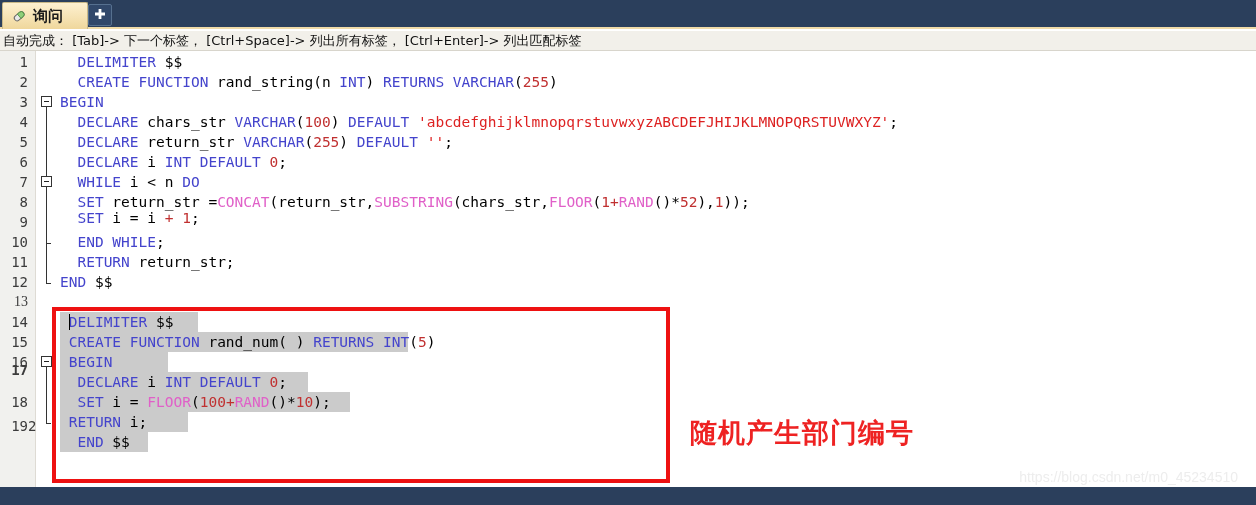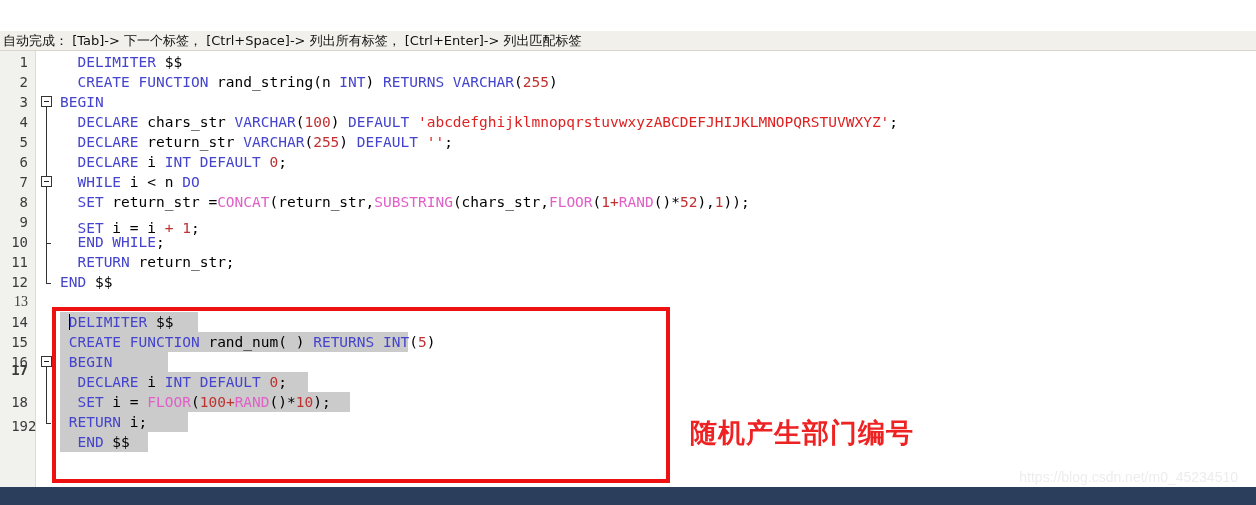--- a/index.html
+++ b/index.html
@@ -226,20 +226,43 @@
     left: 0; bottom: 0;
     width: 1256px; height: 18px;
     background: #2b3f5c;
   }
 </style>
 </head>
 <body>
 
 <div id="app">
 
+  <div class="tabbar">
+
+    <div class="tab">
+      <span class="tab-icon">
+        <svg viewBox="0 0 16 16" width="16" height="16">
+          <g transform="rotate(-40 8 8)">
+            <rect x="2.5" y="5.5" width="11" height="5.6" rx="2.8" fill="#e9e9e9" stroke="#6a6a6a" stroke-width="1"></rect>
+            <path d="M8 5.5 h2.7 a2.8 2.8 0 0 1 0 5.6 H8 z" fill="#8ecf7a" stroke="#4d8f3c" stroke-width="0.8"></path>
+          </g>
+        </svg>
+      </span>
+      <span class="tab-label">询问</span>
+    </div>
+
+    <div class="tab-add">
+      <span>
+        <svg viewBox="0 0 14 14" width="14" height="14">
+          <path d="M5.6 1 h2.8 v3.6 H12 v2.8 H8.4 V11 H5.6 V7.4 H2 V4.6 h3.6 z" fill="#ffffff"></path>
+        </svg>
+      </span>
+    </div>
+
+  </div>
 
   <div class="hintbar">
     <span class="hint-text">自动完成： [Tab]-&gt; 下一个标签， [Ctrl+Space]-&gt; 列出所有标签， [Ctrl+Enter]-&gt; 列出匹配标签</span>
   </div>
 
   <div class="editor">
 
     <div class="gutter" id="gutter">
         <div class="ln" style="top: 1px;">1</div>
         <div class="ln" style="top: 21px;">2</div>
@@ -282,21 +305,21 @@
         <div class="sel" style="top: 361px; left: 4px; width: 128px;"></div>
         <div class="sel" style="top: 381px; left: 4px; width: 88px;"></div>
         <div class="cl" style="top: 1px; left: 21.44px;"><span class="kw">DELIMITER</span><span class="id"> $$</span></div>
         <div class="cl" style="top: 21px; left: 21.44px;"><span class="kw">CREATE FUNCTION</span><span class="id"> rand_string</span><span class="punc">(</span><span class="id">n </span><span class="kw">INT</span><span class="punc">) </span><span class="kw">RETURNS VARCHAR</span><span class="punc">(</span><span class="num">255</span><span class="punc">)</span></div>
         <div class="cl" style="top: 41px; left: 4px;"><span class="kw">BEGIN</span></div>
         <div class="cl" style="top: 61px; left: 21.44px;"><span class="kw">DECLARE</span><span class="id"> chars_str </span><span class="kw">VARCHAR</span><span class="punc">(</span><span class="num">100</span><span class="punc">) </span><span class="kw">DEFAULT</span><span class="id"> </span><span class="str">'abcdefghijklmnopqrstuvwxyzABCDEFJHIJKLMNOPQRSTUVWXYZ'</span><span class="punc">;</span></div>
         <div class="cl" style="top: 81px; left: 21.44px;"><span class="kw">DECLARE</span><span class="id"> return_str </span><span class="kw">VARCHAR</span><span class="punc">(</span><span class="num">255</span><span class="punc">) </span><span class="kw">DEFAULT</span><span class="id"> </span><span class="str">''</span><span class="punc">;</span></div>
         <div class="cl" style="top: 101px; left: 21.44px;"><span class="kw">DECLARE</span><span class="id"> i </span><span class="kw">INT DEFAULT</span><span class="id"> </span><span class="num">0</span><span class="punc">;</span></div>
         <div class="cl" style="top: 121px; left: 21.44px;"><span class="kw">WHILE</span><span class="id"> i </span><span class="op">&lt;</span><span class="id"> n </span><span class="kw">DO</span></div>
         <div class="cl" style="top: 141px; left: 21.44px;"><span class="kw">SET</span><span class="id"> return_str </span><span class="op">=</span><span class="fn">CONCAT</span><span class="punc">(</span><span class="id">return_str,</span><span class="fn">SUBSTRING</span><span class="punc">(</span><span class="id">chars_str,</span><span class="fn">FLOOR</span><span class="punc">(</span><span class="num">1</span><span class="num">+</span><span class="fn">RAND</span><span class="punc">()</span><span class="op">*</span><span class="num">52</span><span class="punc">),</span><span class="num">1</span><span class="punc">));</span></div>
-        <div class="cl" style="top: 167px; left: 21.44px;"><span class="kw">SET</span><span class="id"> i </span><span class="op">=</span><span class="id"> i </span><span class="num">+</span><span class="id"> </span><span class="num">1</span><span class="punc">;</span></div>
+        <div class="cl" style="top: 157px; left: 21.44px;"><span class="kw">SET</span><span class="id"> i </span><span class="op">=</span><span class="id"> i </span><span class="num">+</span><span class="id"> </span><span class="num">1</span><span class="punc">;</span></div>
         <div class="cl" style="top: 181px; left: 21.44px; text-align: center;"><span class="kw">END WHILE</span><span class="punc">;</span></div>
         <div class="cl" style="top: 201px; left: 21.44px;"><span class="kw">RETURN</span><span class="id"> return_str</span><span class="punc">;</span></div>
         <div class="cl" style="top: 221px; left: 4px;"><span class="kw">END</span><span class="id"> $$</span></div>
         <div class="cl" style="top: 241px; left: 4px;"></div>
         <div class="cl" style="top: 261px; left: 12.72px;"><span class="kw">DELIMITER</span><span class="id"> $$</span></div>
         <div class="cl" style="top: 281px; left: 12.72px;"><span class="kw">CREATE FUNCTION</span><span class="id"> rand_num</span><span class="punc">( ) </span><span class="kw">RETURNS INT</span><span class="punc">(</span><span class="num">5</span><span class="punc">)</span></div>
         <div class="cl" style="top: 301px; left: 12.72px;"><span class="kw">BEGIN</span></div>
         <div class="cl" style="top: 321px; left: 21.44px;"><span class="kw">DECLARE</span><span class="id"> i </span><span class="kw">INT DEFAULT</span><span class="id"> </span><span class="num">0</span><span class="punc">;</span></div>
         <div class="cl" style="top: 341px; left: 21.44px;"><span class="kw">SET</span><span class="id"> i </span><span class="op">=</span><span class="id"> </span><span class="fn">FLOOR</span><span class="punc">(</span><span class="num">100</span><span class="num">+</span><span class="fn">RAND</span><span class="punc">()</span><span class="op">*</span><span class="num">10</span><span class="punc">);</span></div>
         <div class="cl" style="top: 361px; left: 12.72px;"><span class="kw">RETURN</span><span class="id"> i</span><span class="punc">;</span></div>

